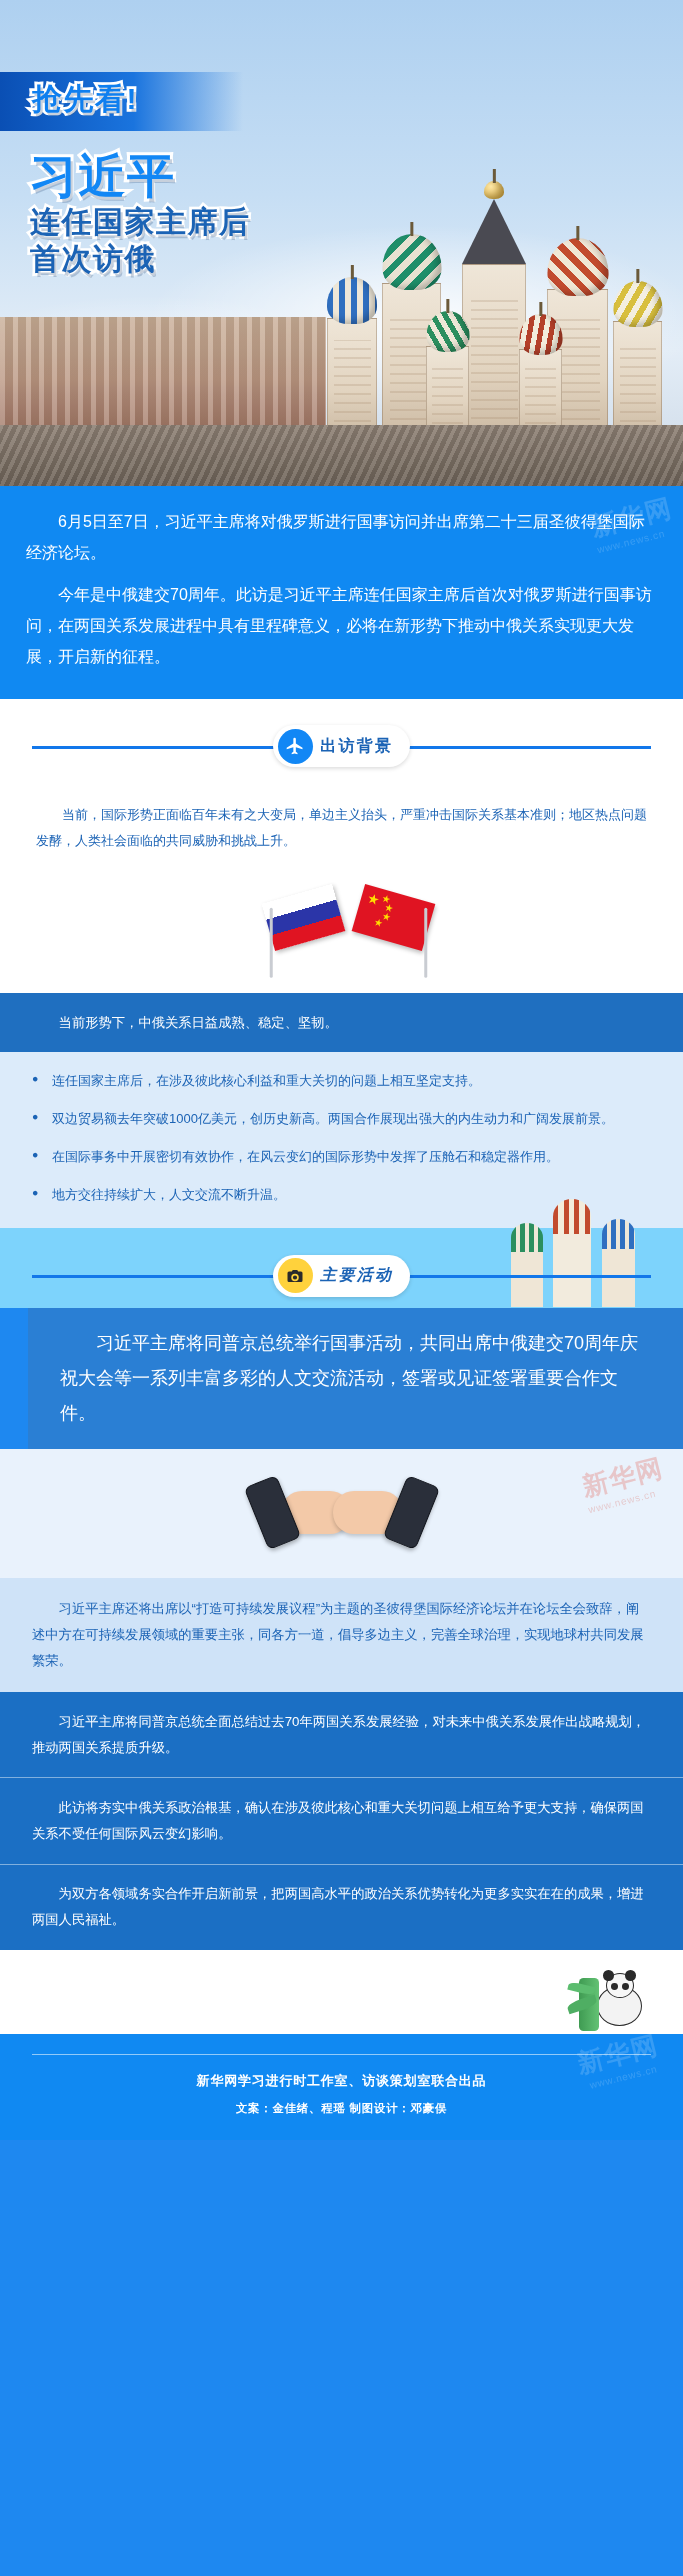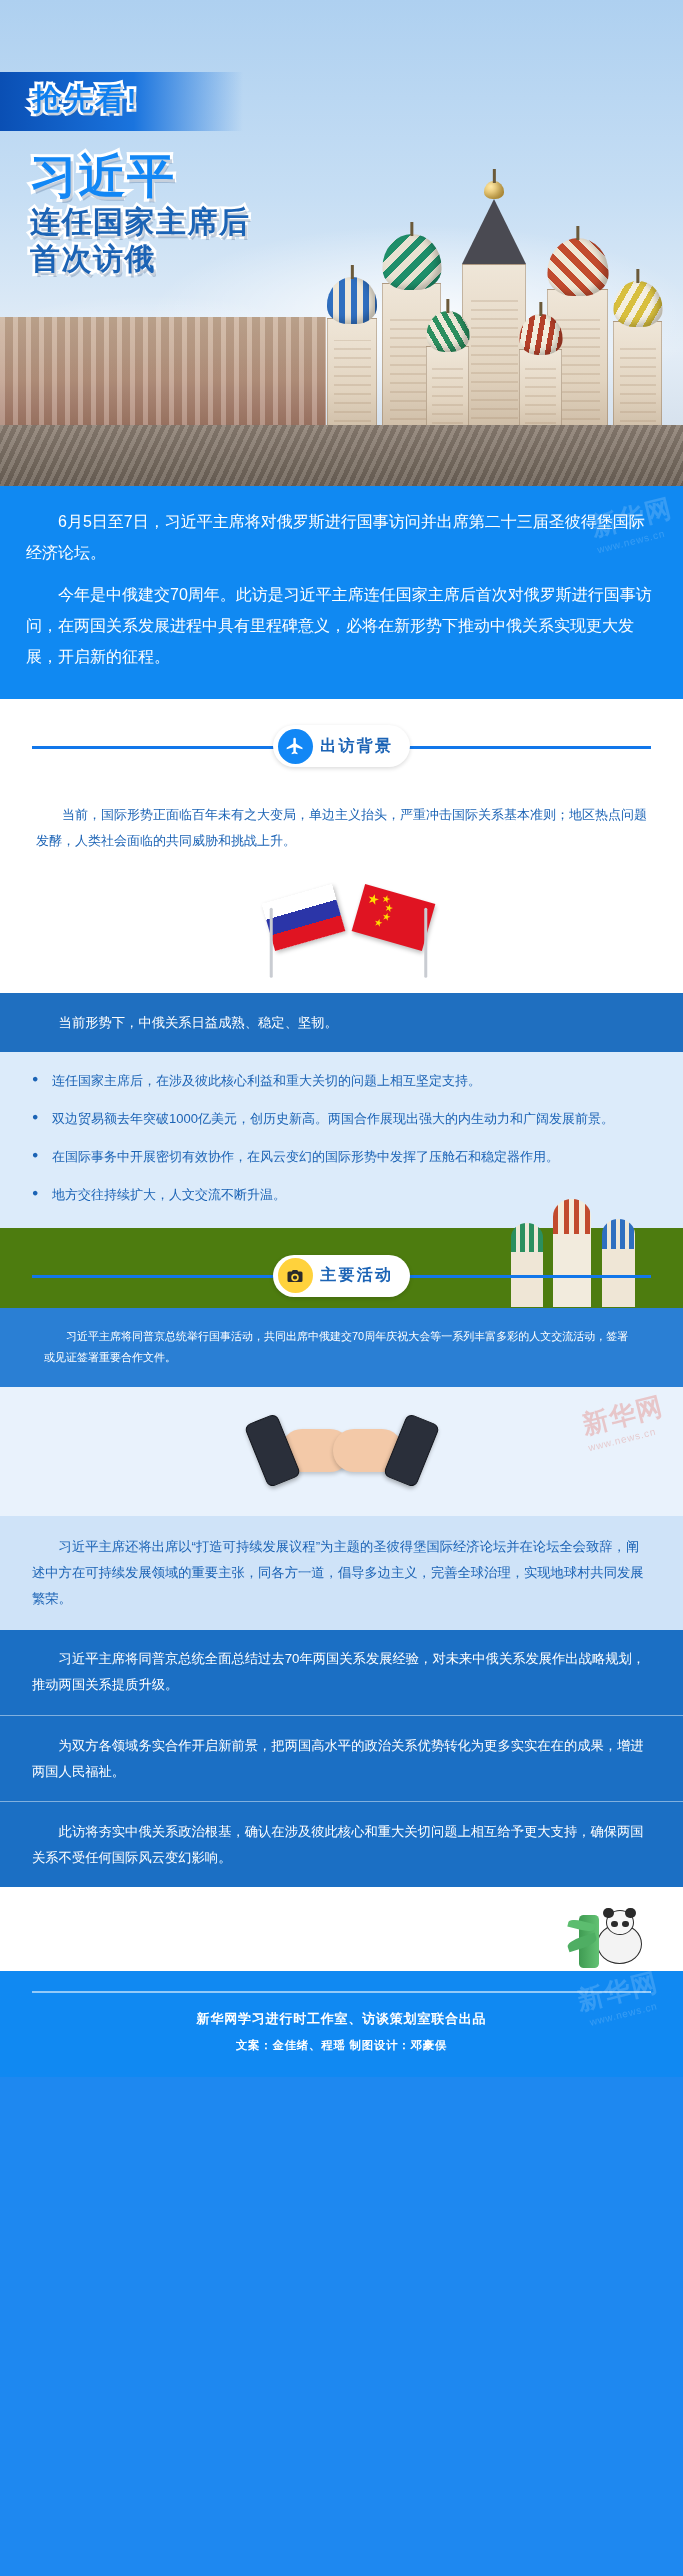--- a/index.html
+++ b/index.html
@@ -91,22 +91,22 @@
 
   .band-dark{background:#1f6fc0;color:#ffffff;font-size:13.3px;line-height:1.9;
         padding:16.7px 32px;text-indent:2em;}
   .bullets{background:#dcebfa;padding:16.7px 32px 20px;}
   .bullets li{list-style:none;color:#1b63b5;font-size:13px;line-height:2.0;margin:0 0 12px;
         position:relative;padding-left:20px;}
   .bullets li:last-child{margin-bottom:0;}
   .bullets li:before{content:"●";position:absolute;left:0;top:0;color:#1b63b5;font-size:10.6px;}
   .bullets ul{margin:0;padding:0;}
 
-  .band-mid{background:#2a7fd4;color:#ffffff;font-size:11px;line-height:1.95;
-        padding:18px 44px;text-indent:2em;}
+  .band-mid{background:#2a7fd4;color:#ffffff;font-size:18px;line-height:1.95;
+        padding:18px 32px;text-indent:2em;margin-left:28px;}
   .band-light{background:#cfe3f8;color:#1b63b5;font-size:13.3px;line-height:1.95;
         padding:18px 32px;text-indent:2em;}
   .band-blue{background:#1b6fc4;color:#ffffff;font-size:13.3px;line-height:1.95;
         padding:16.7px 32px;text-indent:2em;}
   .band-blue.sep{border-top:1.5px solid rgba(255,255,255,.45);}
 
   
   .illus{position:relative;background:#e9f2fc;height:129px;overflow:hidden;}
   .illus.pale{background:#dfeaf7;}
   .hands{position:absolute;left:50%;top:30px;transform:translateX(-50%);
@@ -243,21 +243,21 @@
 
   <div class="bullets">
     <ul>
       <li>连任国家主席后，在涉及彼此核心利益和重大关切的问题上相互坚定支持。</li>
       <li>双边贸易额去年突破1000亿美元，创历史新高。两国合作展现出强大的内生动力和广阔发展前景。</li>
       <li>在国际事务中开展密切有效协作，在风云变幻的国际形势中发挥了压舱石和稳定器作用。</li>
       <li>地方交往持续扩大，人文交流不断升温。</li>
     </ul>
   </div>
 
-  <div class="sec" style="background:#4d7c0f;position:relative;">
+  <div class="sec" style="background:#7dd3fc;position:relative;font-style:italic;">
     <div class="kremlin" style="top:-35px;bottom:auto;">
       <div style="position:absolute;left:7.6px;bottom:0;width:32px;height:55px;background:#efe6d6;"></div>
       <div style="position:absolute;left:7.6px;bottom:55px;width:32px;height:29px;border-radius:50% 50% 0 0;background:repeating-linear-gradient(90deg,#2b8f5f 0 4.6px,#efe8d8 4.6px 9px);"></div>
       <div style="position:absolute;left:50px;bottom:0;width:38px;height:73px;background:#f2ebdd;"></div>
       <div style="position:absolute;left:50px;bottom:73px;width:38px;height:35px;border-radius:50% 50% 0 0;background:repeating-linear-gradient(90deg,#c24b2e 0 5.3px,#f3ecdc 5.3px 10.6px);"></div>
       <div style="position:absolute;left:99px;bottom:0;width:33px;height:58px;background:#efe6d6;"></div>
       <div style="position:absolute;left:99px;bottom:58px;width:33px;height:30px;border-radius:50% 50% 0 0;background:repeating-linear-gradient(90deg,#2f6fc0 0 4.6px,#eee7d8 4.6px 9px);"></div>
     </div>
     <div class="sec-inner">
       <div class="sec-rule"></div>
@@ -282,22 +282,22 @@
       <span class="phone l"></span>
       <span class="hand"></span>
       <span class="hand"></span>
       <span class="phone r"></span>
     </div>
   </div>
 
   <div class="band-light">习近平主席还将出席以“打造可持续发展议程”为主题的圣彼得堡国际经济论坛并在论坛全会致辞，阐述中方在可持续发展领域的重要主张，同各方一道，倡导多边主义，完善全球治理，实现地球村共同发展繁荣。</div>
 
   <div class="band-blue">习近平主席将同普京总统全面总结过去70年两国关系发展经验，对未来中俄关系发展作出战略规划，推动两国关系提质升级。</div>
+  <div class="band-blue sep">此访将夯实中俄关系政治根基，确认在涉及彼此核心和重大关切问题上相互给予更大支持，确保两国关系不受任何国际风云变幻影响。</div>
   <div class="band-blue sep">为双方各领域务实合作开启新前景，把两国高水平的政治关系优势转化为更多实实在在的成果，增进两国人民福祉。</div>
-  <div class="band-blue sep">此访将夯实中俄关系政治根基，确认在涉及彼此核心和重大关切问题上相互给予更大支持，确保两国关系不受任何国际风云变幻影响。</div>
 
   <div class="illus pale" style="height:84px;background:#ffffff;">
     <div class="panda" style="bottom:3px;">
       <div style="position:absolute;left:18px;bottom:4.6px;width:43px;height:38px;border-radius:50%;background:#f3f3f3;border:1.5px solid #2a2a2a;"></div>
       <div style="position:absolute;left:27px;bottom:33px;width:26px;height:23px;border-radius:50%;background:#f7f7f7;border:1.5px solid #2a2a2a;"></div>
       <div style="position:absolute;left:24px;bottom:50px;width:10.6px;height:10.6px;border-radius:50%;background:#2a2a2a;"></div>
       <div style="position:absolute;left:46px;bottom:50px;width:10.6px;height:10.6px;border-radius:50%;background:#2a2a2a;"></div>
       <div style="position:absolute;left:32px;bottom:41px;width:6.8px;height:6.8px;border-radius:50%;background:#2a2a2a;"></div>
       <div style="position:absolute;left:43px;bottom:41px;width:6.8px;height:6.8px;border-radius:50%;background:#2a2a2a;"></div>
       <div style="position:absolute;left:0;bottom:0;width:20px;height:53px;

